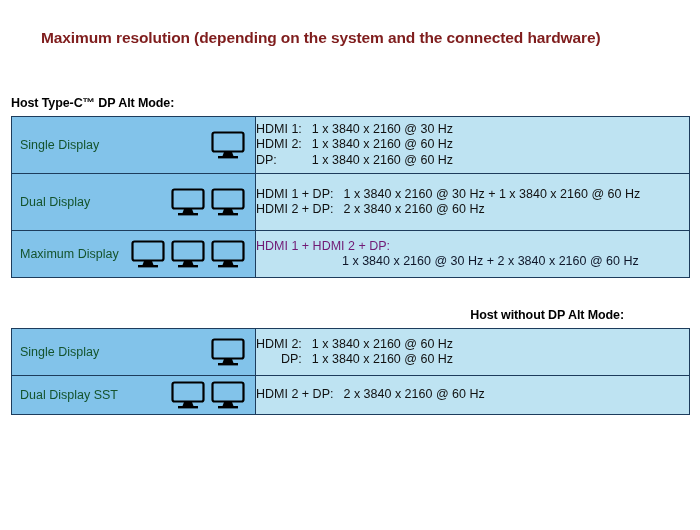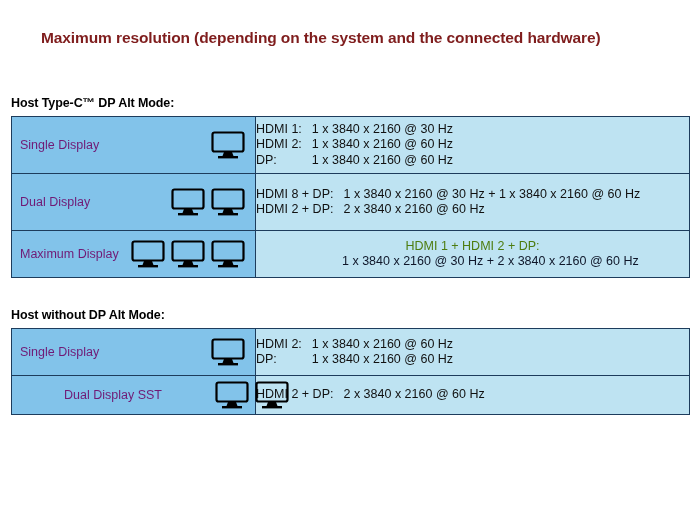--- a/index.html
+++ b/index.html
@@ -64,21 +64,21 @@
   .left-inner {
     display: flex;
     align-items: center;
     justify-content: space-between;
     padding: 0 10px 0 8px;
     box-sizing: border-box;
     width: 100%;
   }
   .row-label {
     font-size: 12.5px;
-    color: #701a75;
+    color: #14532d;
     white-space: nowrap;
   }
   .monitors {
     display: flex;
     align-items: flex-end;
     gap: 6px;
   }
   .monitor-icon {
     display: block;
   }
@@ -98,24 +98,23 @@
   }
   .spec-key {
     padding-right: 10px;
   }
   .spec-val {
     padding-left: 0;
   }
   
   .stacked-key {
     font-size: 12.5px;
-    color: #4d7c0f;
+    color: #701a75;
     line-height: 15.5px;
     white-space: nowrap;
-    text-align: center;
   }
   .stacked-val {
     font-size: 12.5px;
     color: #0f172a;
     line-height: 15.5px;
     white-space: nowrap;
     padding-left: 86px;
   }
 </style>
 </head>
@@ -173,21 +172,21 @@
                     <rect x="1.5" y="1.5" width="31" height="19" rx="2" fill="none" stroke="#000000" stroke-width="2.2"></rect>
                     <path d="M13 21 L21 21 L22.5 25 L11.5 25 Z" fill="#000000"></path>
                     <rect x="7" y="25" width="20" height="2.4" fill="#000000"></rect>
                   </svg>
                 </div>
               </div>
             </td>
             <td class="right-cell">
               <div class="spec-lines">
                 <div class="spec-line">
-                  <div class="spec-key">HDMI 8 + DP:</div>
+                  <div class="spec-key">HDMI 1 + DP:</div>
                   <div class="spec-val">1 x 3840 x 2160 @ 30 Hz + 1 x 3840 x 2160 @ 60 Hz</div>
                 </div>
                 <div class="spec-line">
                   <div class="spec-key">HDMI 2 + DP:</div>
                   <div class="spec-val">2 x 3840 x 2160 @ 60 Hz</div>
                 </div>
               </div>
             </td>
           </tr>
           <tr>
@@ -215,21 +214,21 @@
             </td>
             <td class="right-cell">
               <div class="stacked-key">HDMI 1 + HDMI 2 + DP:</div>
               <div class="stacked-val">1 x 3840 x 2160 @ 30 Hz + 2 x 3840 x 2160 @ 60 Hz</div>
             </td>
           </tr>
         </tbody>
     </table>
   </div>
 
-  <div class="section" id="section-1" style="top:308px;">
+  <div class="section" id="section-1" style="top:308px;text-align:right;">
     <div class="section-header">Host without DP Alt Mode:</div>
     <table class="spec">
       <tbody id="tbody-1">
           <tr>
             <td class="left-cell">
               <div class="left-inner" style="height: 46px;">
                 <div class="row-label">Single Display</div>
                 <div class="monitors">
                   <svg width="34" height="28" viewBox="0 0 34 28" class="monitor-icon">
                     <rect x="1.5" y="1.5" width="31" height="19" rx="2" fill="none" stroke="#000000" stroke-width="2.2"></rect>
@@ -247,21 +246,21 @@
                 </div>
                 <div class="spec-line">
                   <div class="spec-key">DP:</div>
                   <div class="spec-val">1 x 3840 x 2160 @ 60 Hz</div>
                 </div>
               </div>
             </td>
           </tr>
           <tr>
             <td class="left-cell">
-              <div class="left-inner" style="height: 38px; margin-left: 44px;">
+              <div class="left-inner" style="height: 38px;">
                 <div class="row-label">Dual Display SST</div>
                 <div class="monitors">
                   <svg width="34" height="28" viewBox="0 0 34 28" class="monitor-icon">
                     <rect x="1.5" y="1.5" width="31" height="19" rx="2" fill="none" stroke="#000000" stroke-width="2.2"></rect>
                     <path d="M13 21 L21 21 L22.5 25 L11.5 25 Z" fill="#000000"></path>
                     <rect x="7" y="25" width="20" height="2.4" fill="#000000"></rect>
                   </svg>
                   <svg width="34" height="28" viewBox="0 0 34 28" class="monitor-icon">
                     <rect x="1.5" y="1.5" width="31" height="19" rx="2" fill="none" stroke="#000000" stroke-width="2.2"></rect>
                     <path d="M13 21 L21 21 L22.5 25 L11.5 25 Z" fill="#000000"></path>

